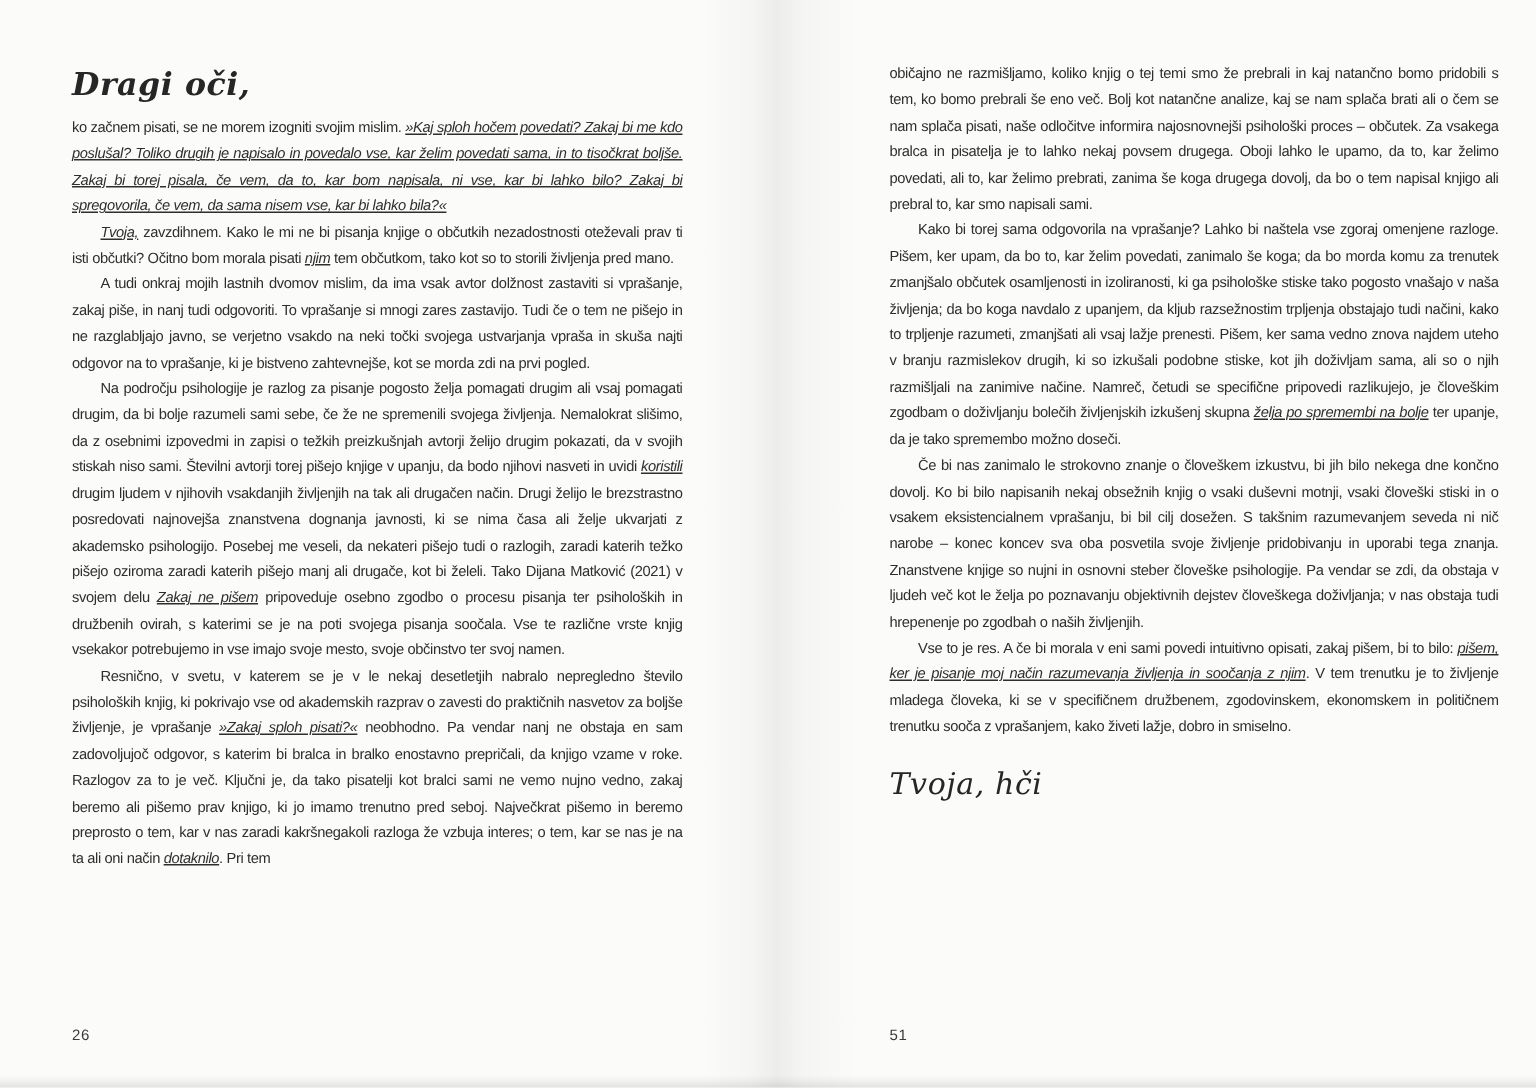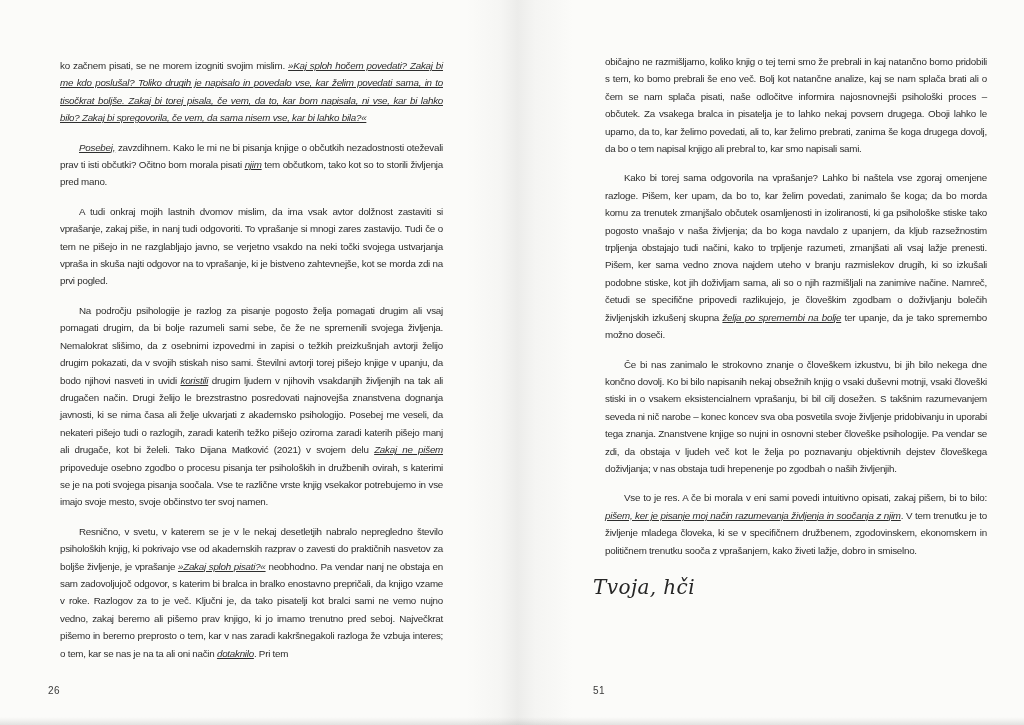--- a/index.html
+++ b/index.html
@@ -27,21 +27,21 @@
   }
 
   .page-body {
     font-size: 9.8px;
     line-height: 17.4px;
     letter-spacing: -0.25px;
     color: #2e2e2e;
     hyphens: auto;
     -webkit-hyphens: auto;
   }
-  .para { margin: 12px; text-align: justify; }
+  .para { margin: 0; text-align: justify; }
   .para.indent { text-indent: 19px; }
   .it { font-style: italic; text-decoration: underline; }
 
   .signature {
     font-family: "DejaVu Serif", "Liberation Serif", serif;
     font-style: italic;
     font-size: 20px;
     letter-spacing: 0.4px;
     color: #262626;
     text-align: left;
@@ -84,23 +84,24 @@
   }
 </style>
 </head>
 <body>
 
 <div>
 
   <div class="gutter-shadow"></div>
 
   <div class="page-col page-left-col">
+    <h1 class="salutation">Dragi oči,</h1>
     <div class="page-body" id="left-body">
         <p class="para"><span>ko začnem pisati, se ne morem izogniti svojim mislim. </span><span class="it">»Kaj sploh hočem povedati? Zakaj bi me kdo poslušal? Toliko drugih je napisalo in povedalo vse, kar želim povedati sama, in to tisočkrat boljše. Zakaj bi torej pisala, če vem, da to, kar bom napisala, ni vse, kar bi lahko bilo? Zakaj bi spregovorila, če vem, da sama nisem vse, kar bi lahko bila?«</span></p>
-        <p class="para indent"><span class="it">Posebej,</span><span> zavzdihnem. Kako le mi ne bi pisanja knjige o občutkih nezadostnosti oteževali prav ti isti občutki? Očitno bom morala pisati </span><span class="it">njim</span><span> tem občutkom, tako kot so to storili življenja pred mano.</span></p>
+        <p class="para indent"><span class="it">Tvoja,</span><span> zavzdihnem. Kako le mi ne bi pisanja knjige o občutkih nezadostnosti oteževali prav ti isti občutki? Očitno bom morala pisati </span><span class="it">njim</span><span> tem občutkom, tako kot so to storili življenja pred mano.</span></p>
         <p class="para indent"><span>A tudi onkraj mojih lastnih dvomov mislim, da ima vsak avtor dolžnost zastaviti si vprašanje, zakaj piše, in nanj tudi odgovoriti. To vprašanje si mnogi zares zastavijo. Tudi če o tem ne pišejo in ne razglabljajo javno, se verjetno vsakdo na neki točki svojega ustvarjanja vpraša in skuša najti odgovor na to vprašanje, ki je bistveno zahtevnejše, kot se morda zdi na prvi pogled.</span></p>
         <p class="para indent"><span>Na področju psihologije je razlog za pisanje pogosto želja pomagati drugim ali vsaj pomagati drugim, da bi bolje razumeli sami sebe, če že ne spremenili svojega življenja. Nemalokrat slišimo, da z osebnimi izpovedmi in zapisi o težkih preizkušnjah avtorji želijo drugim pokazati, da v svojih stiskah niso sami. Številni avtorji torej pišejo knjige v upanju, da bodo njihovi nasveti in uvidi </span><span class="it">koristili</span><span> drugim ljudem v njihovih vsakdanjih življenjih na tak ali drugačen način. Drugi želijo le brezstrastno posredovati najnovejša znanstvena dognanja javnosti, ki se nima časa ali želje ukvarjati z akademsko psihologijo. Posebej me veseli, da nekateri pišejo tudi o razlogih, zaradi katerih težko pišejo oziroma zaradi katerih pišejo manj ali drugače, kot bi želeli. Tako Dijana Matković (2021) v svojem delu </span><span class="it">Zakaj ne pišem</span><span> pripoveduje osebno zgodbo o procesu pisanja ter psiholoških in družbenih ovirah, s katerimi se je na poti svojega pisanja soočala. Vse te različne vrste knjig vsekakor potrebujemo in vse imajo svoje mesto, svoje občinstvo ter svoj namen.</span></p>
         <p class="para indent"><span>Resnično, v svetu, v katerem se je v le nekaj desetletjih nabralo nepregledno število psiholoških knjig, ki pokrivajo vse od akademskih razprav o zavesti do praktičnih nasvetov za boljše življenje, je vprašanje </span><span class="it">»Zakaj sploh pisati?«</span><span> neobhodno. Pa vendar nanj ne obstaja en sam zadovoljujoč odgovor, s katerim bi bralca in bralko enostavno prepričali, da knjigo vzame v roke. Razlogov za to je več. Ključni je, da tako pisatelji kot bralci sami ne vemo nujno vedno, zakaj beremo ali pišemo prav knjigo, ki jo imamo trenutno pred seboj. Največkrat pišemo in beremo preprosto o tem, kar v nas zaradi kakršnegakoli razloga že vzbuja interes; o tem, kar se nas je na ta ali oni način </span><span class="it">dotaknilo</span><span>. Pri tem</span></p>
       </div>
   </div>
 
   <div class="page-col page-right-col">
     <div class="page-body" id="right-body">
         <p class="para"><span>običajno ne razmišljamo, koliko knjig o tej temi smo že prebrali in kaj natančno bomo pridobili s tem, ko bomo prebrali še eno več. Bolj kot natančne analize, kaj se nam splača brati ali o čem se nam splača pisati, naše odločitve informira najosnovnejši psihološki proces – občutek. Za vsakega bralca in pisatelja je to lahko nekaj povsem drugega. Oboji lahko le upamo, da to, kar želimo povedati, ali to, kar želimo prebrati, zanima še koga drugega dovolj, da bo o tem napisal knjigo ali prebral to, kar smo napisali sami.</span></p>
         <p class="para indent"><span>Kako bi torej sama odgovorila na vprašanje? Lahko bi naštela vse zgoraj omenjene razloge. Pišem, ker upam, da bo to, kar želim povedati, zanimalo še koga; da bo morda komu za trenutek zmanjšalo občutek osamljenosti in izoliranosti, ki ga psihološke stiske tako pogosto vnašajo v naša življenja; da bo koga navdalo z upanjem, da kljub razsežnostim trpljenja obstajajo tudi načini, kako to trpljenje razumeti, zmanjšati ali vsaj lažje prenesti. Pišem, ker sama vedno znova najdem uteho v branju razmislekov drugih, ki so izkušali podobne stiske, kot jih doživljam sama, ali so o njih razmišljali na zanimive načine. Namreč, četudi se specifične pripovedi razlikujejo, je človeškim zgodbam o doživljanju bolečih življenjskih izkušenj skupna </span><span class="it">želja po spremembi na bolje</span><span> ter upanje, da je tako spremembo možno doseči.</span></p>

